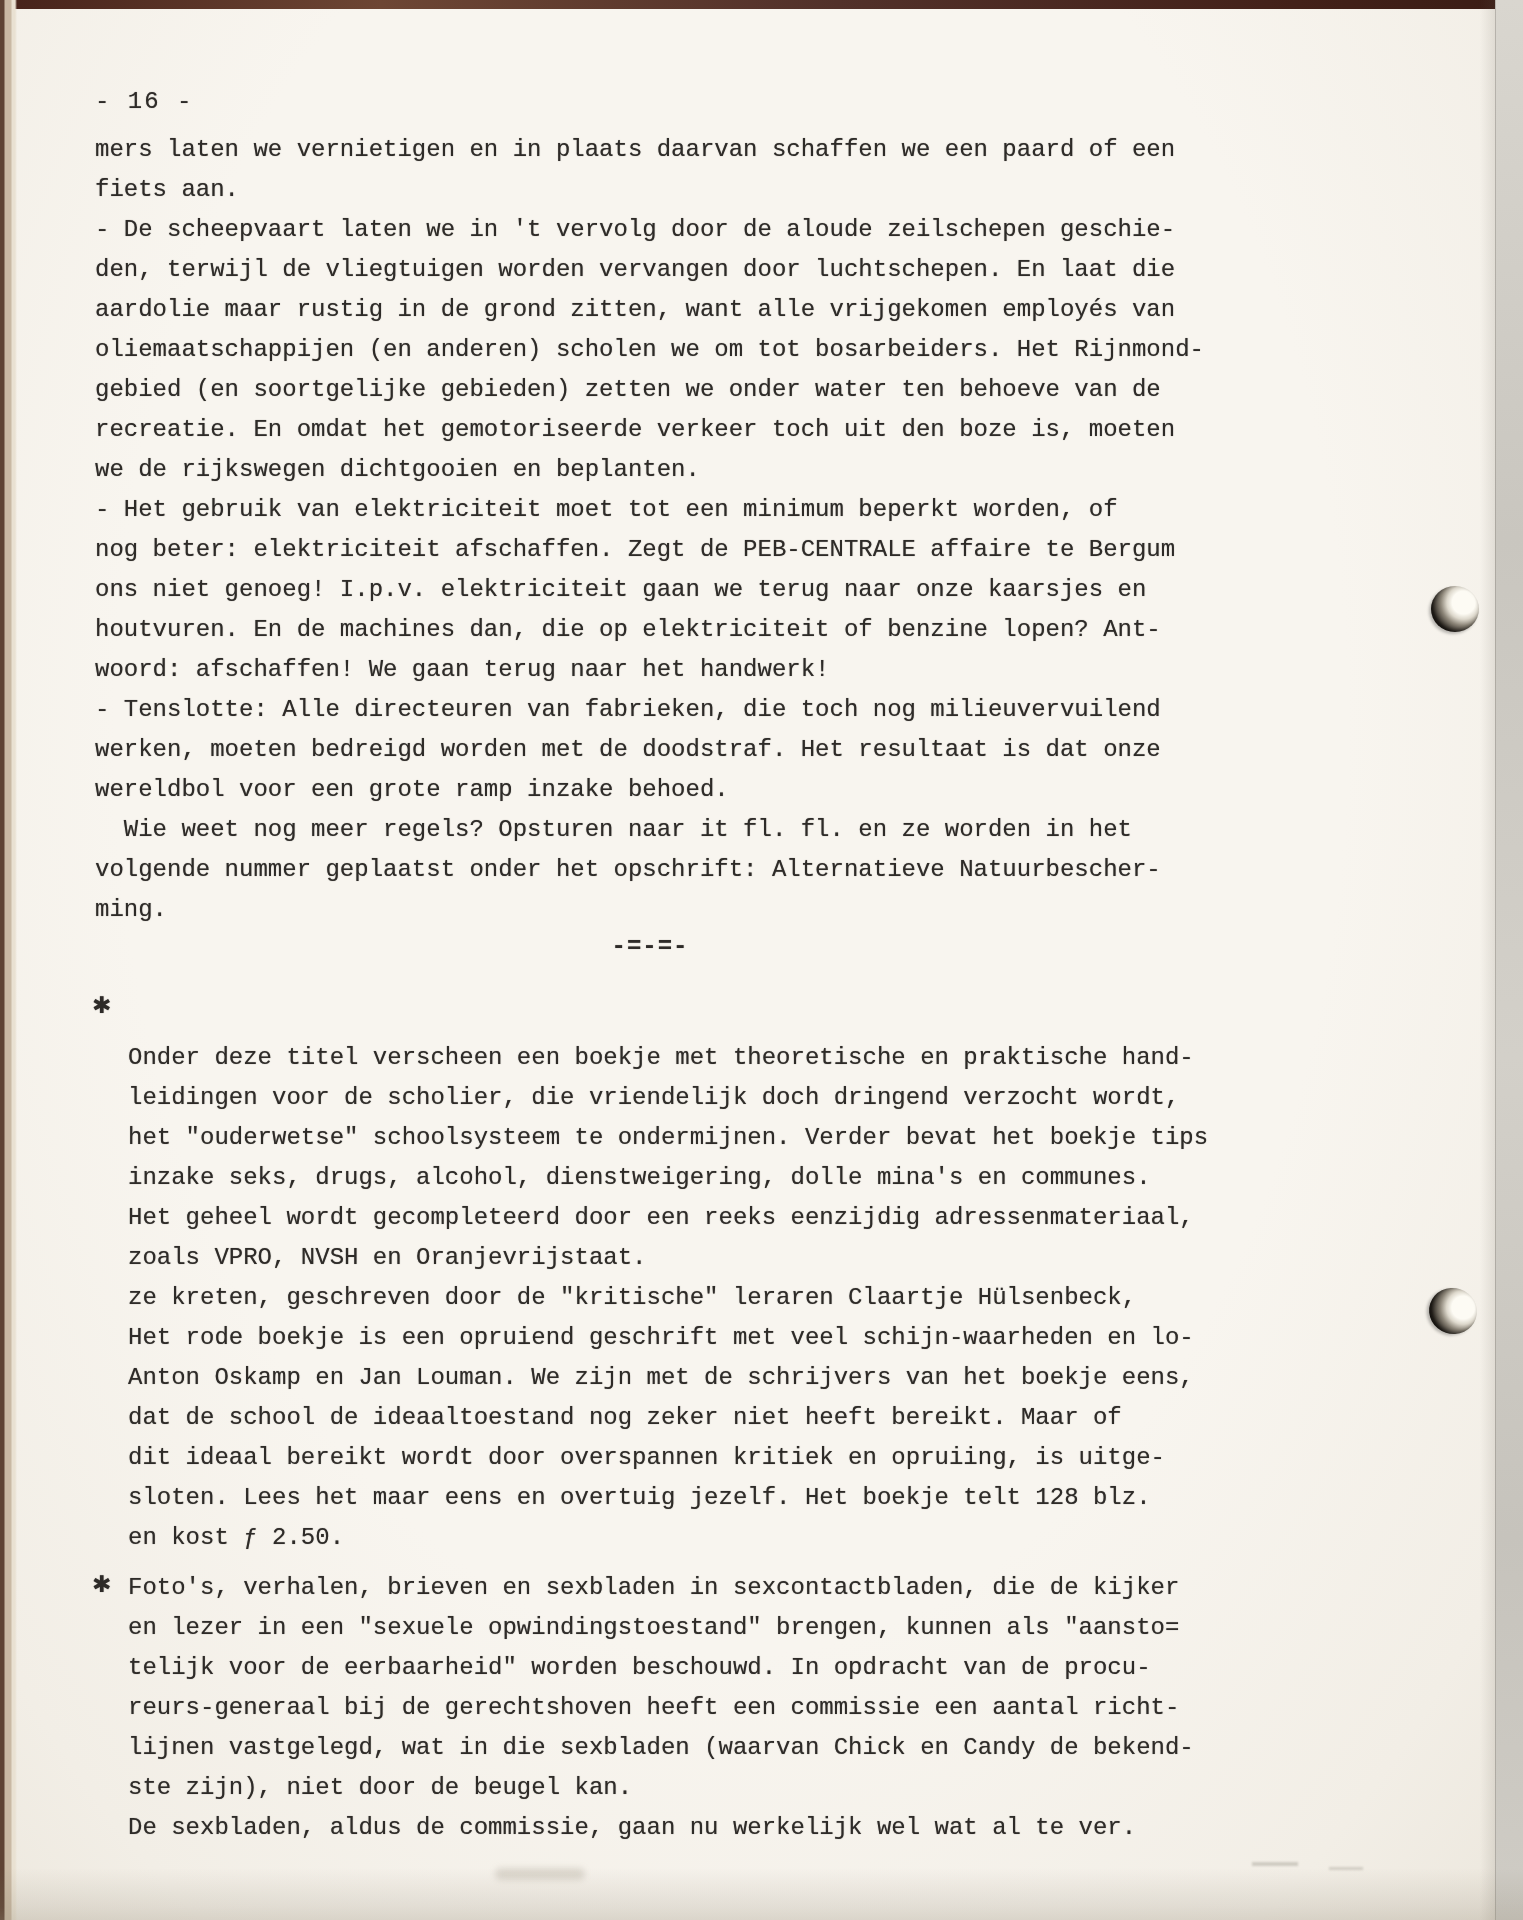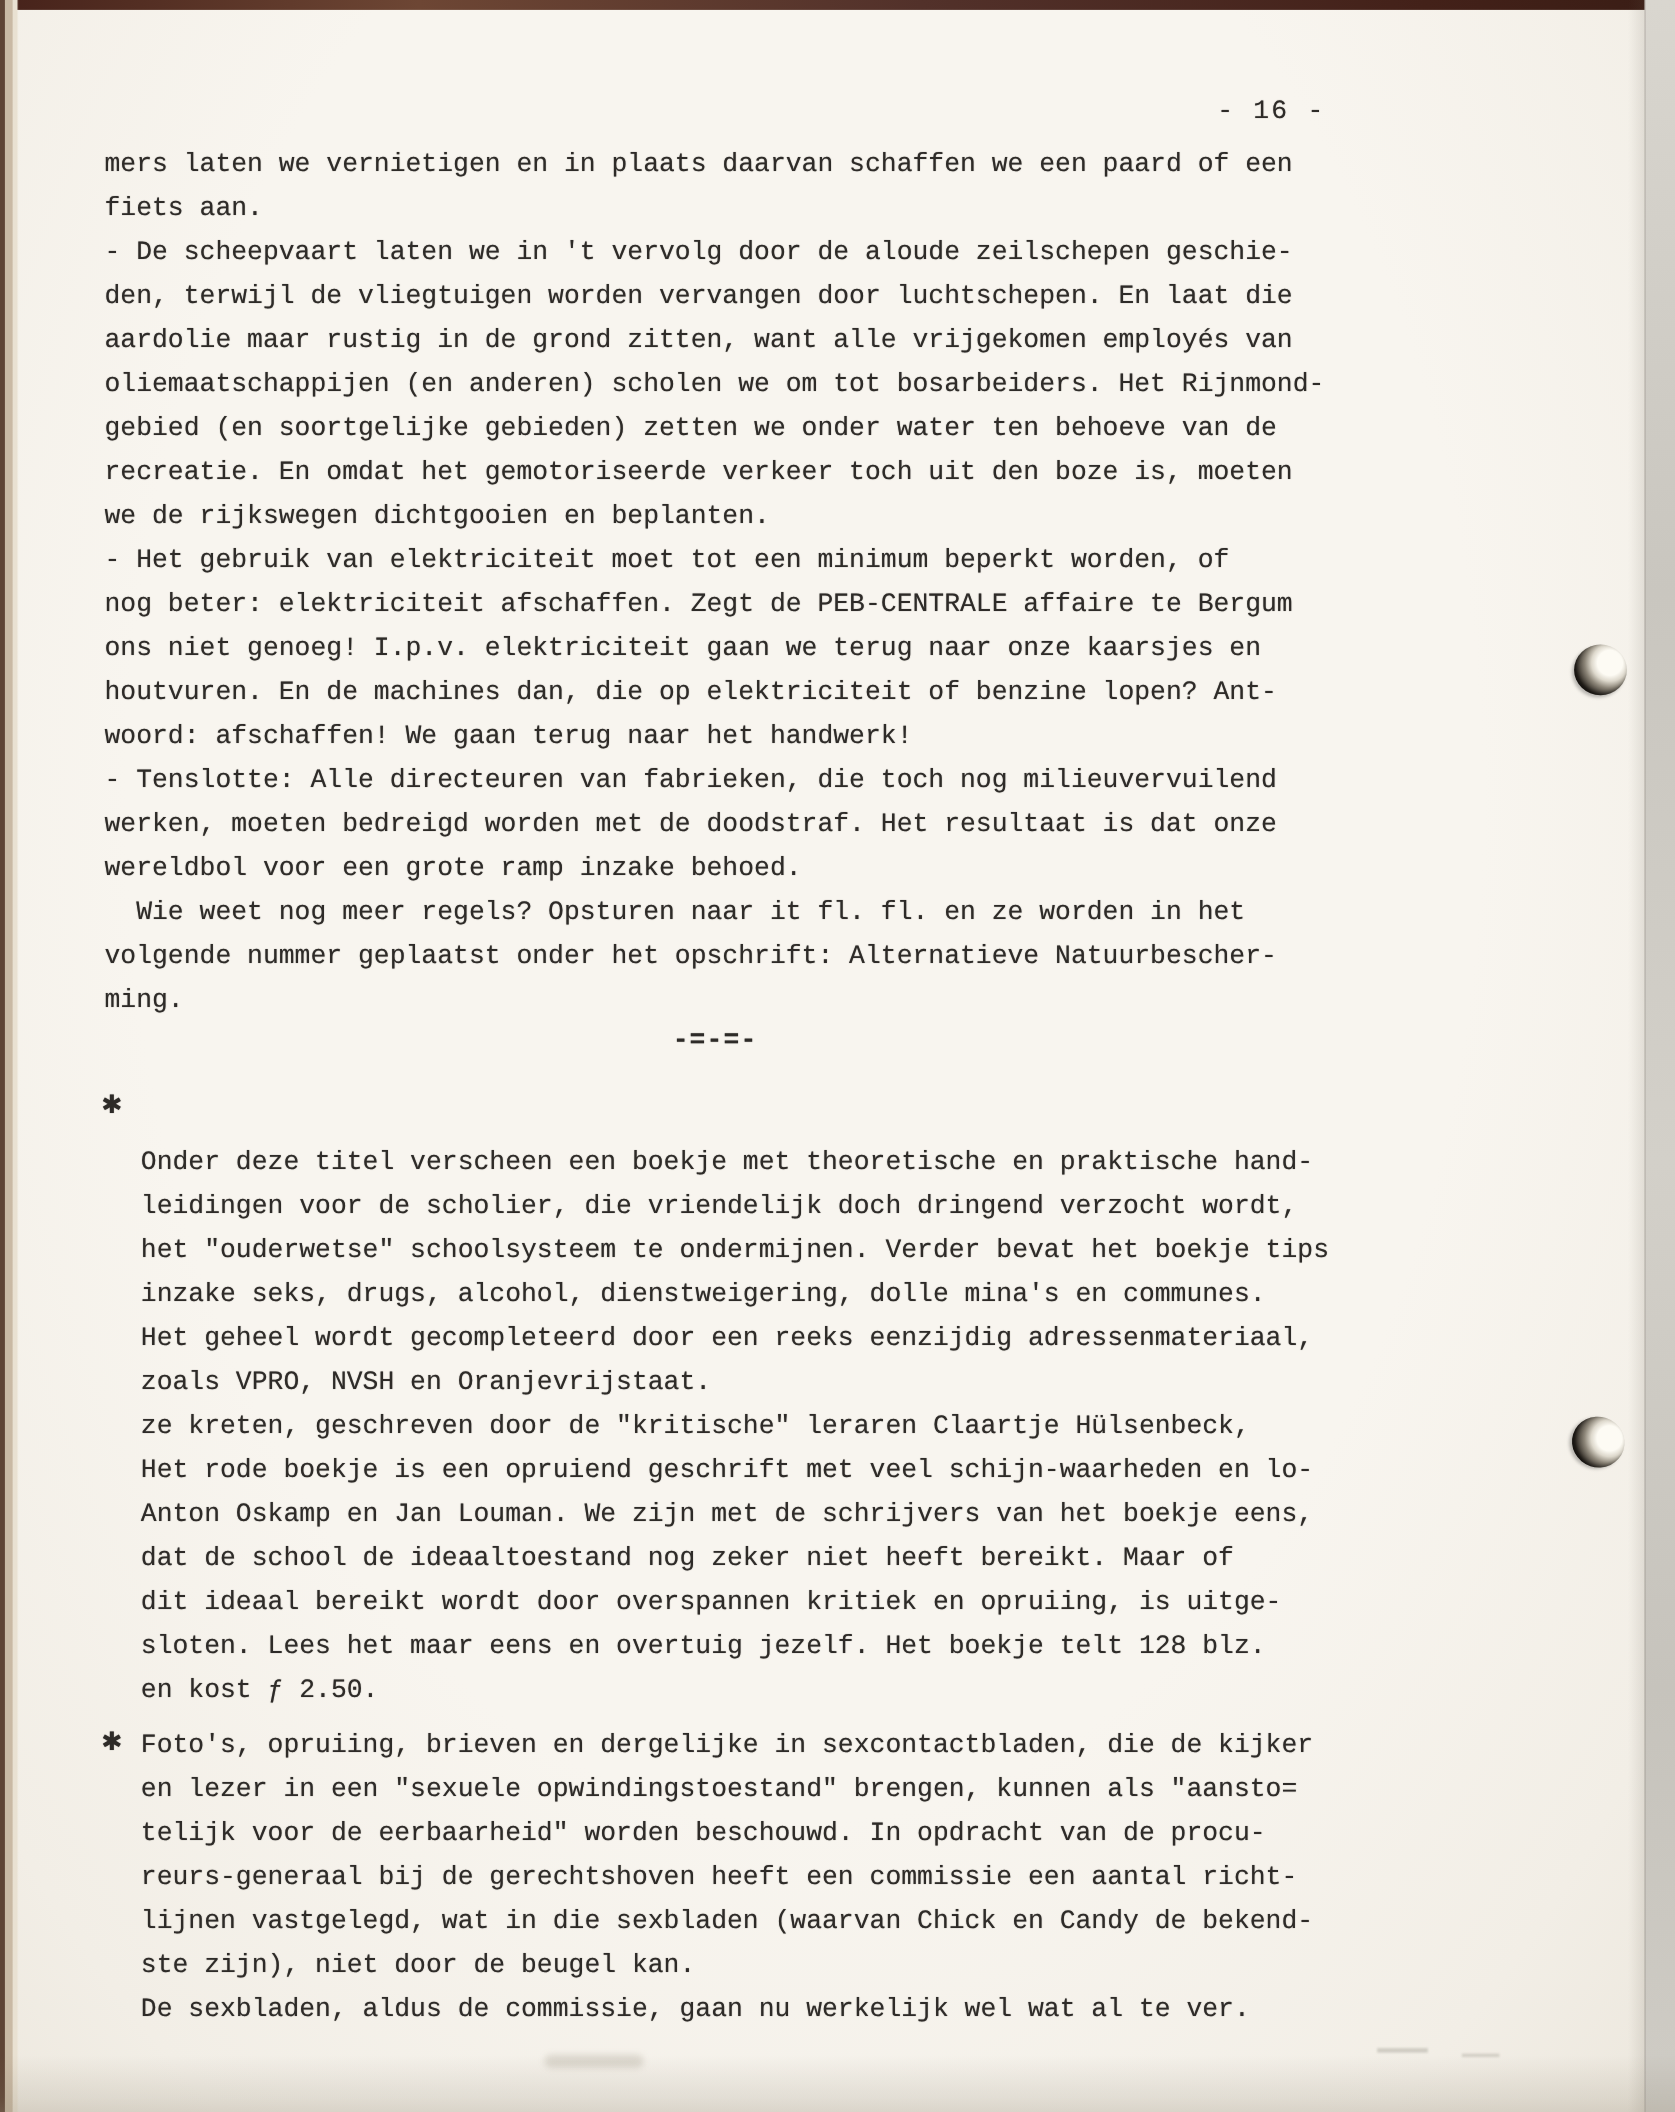--- a/index.html
+++ b/index.html
@@ -33,21 +33,21 @@
   
   .hole{position:absolute;width:48px;height:46px;border-radius:50%;
     background:radial-gradient(circle at 68% 36%, #fdfbf4 0 26%, #ddd8cc 38%, #8d8679 52%, #2b2620 72%, #14100c 100%);
     box-shadow:-2px 2px 3px rgba(0,0,0,.25), inset 2px -2px 4px rgba(0,0,0,.5);}
   .hole-1{left:1431px;top:586px;}
   .hole-2{left:1429px;top:1288px;transform:rotate(18deg);}
   
   .content{position:absolute;left:95px;top:0;width:1110px;}
   .type{font-size:24px;text-shadow:0 0 1px rgba(46,43,40,.55);}
   .line{height:40px;line-height:40px;white-space:pre;}
-  .page-number{margin-top:82px;height:40px;line-height:40px;text-align:right;letter-spacing:2px;}
+  .page-number{margin-top:82px;height:40px;line-height:40px;text-align:left;letter-spacing:2px;}
   .intro{margin-top:8px;}
   .divider{height:38px;line-height:34px;text-align:center;letter-spacing:1px;font-weight:bold;}
   .indent{position:relative;margin-left:33px;}
   .marker{position:absolute;left:-36px;top:3px;font-family:"DejaVu Sans",sans-serif;
     font-size:23px;text-shadow:0 0 1px rgba(46,43,40,.6);}
   .heading-row{margin-top:14px;height:46px;line-height:40px;}
   .heading-underline{border-bottom:3px solid rgba(40,37,33,.85);padding-bottom:3px;
     box-shadow:0 5px 0 -3px rgba(40,37,33,.35);}
   .section-body{margin-top:10px;}
   .section-2{margin-top:10px;}
@@ -111,21 +111,21 @@
         <div class="line">Anton Oskamp en Jan Louman. We zijn met de schrijvers van het boekje eens,</div>
         <div class="line">dat de school de ideaaltoestand nog zeker niet heeft bereikt. Maar of</div>
         <div class="line">dit ideaal bereikt wordt door overspannen kritiek en opruiing, is uitge-</div>
         <div class="line">sloten. Lees het maar eens en overtuig jezelf. Het boekje telt 128 blz.</div>
         <div class="line">en kost ƒ 2.50.</div>
       </div>
 
     <div class="section-2 indent">
       <span class="marker">✱</span>
       <div>
-          <div class="line">Foto's, opruiing, brieven en dergelijke in sexcontactbladen, die de kijker</div>
+          <div class="line">Foto's, verhalen, brieven en sexbladen in sexcontactbladen, die de kijker</div>
           <div class="line">en lezer in een "sexuele opwindingstoestand" brengen, kunnen als "aansto=</div>
           <div class="line">telijk voor de eerbaarheid" worden beschouwd. In opdracht van de procu-</div>
           <div class="line">reurs-generaal bij de gerechtshoven heeft een commissie een aantal richt-</div>
           <div class="line">lijnen vastgelegd, wat in die sexbladen (waarvan Chick en Candy de bekend-</div>
           <div class="line">ste zijn), niet door de beugel kan.</div>
           <div class="line">De sexbladen, aldus de commissie, gaan nu werkelijk wel wat al te ver.</div>
         </div>
     </div>
 
   </div>

